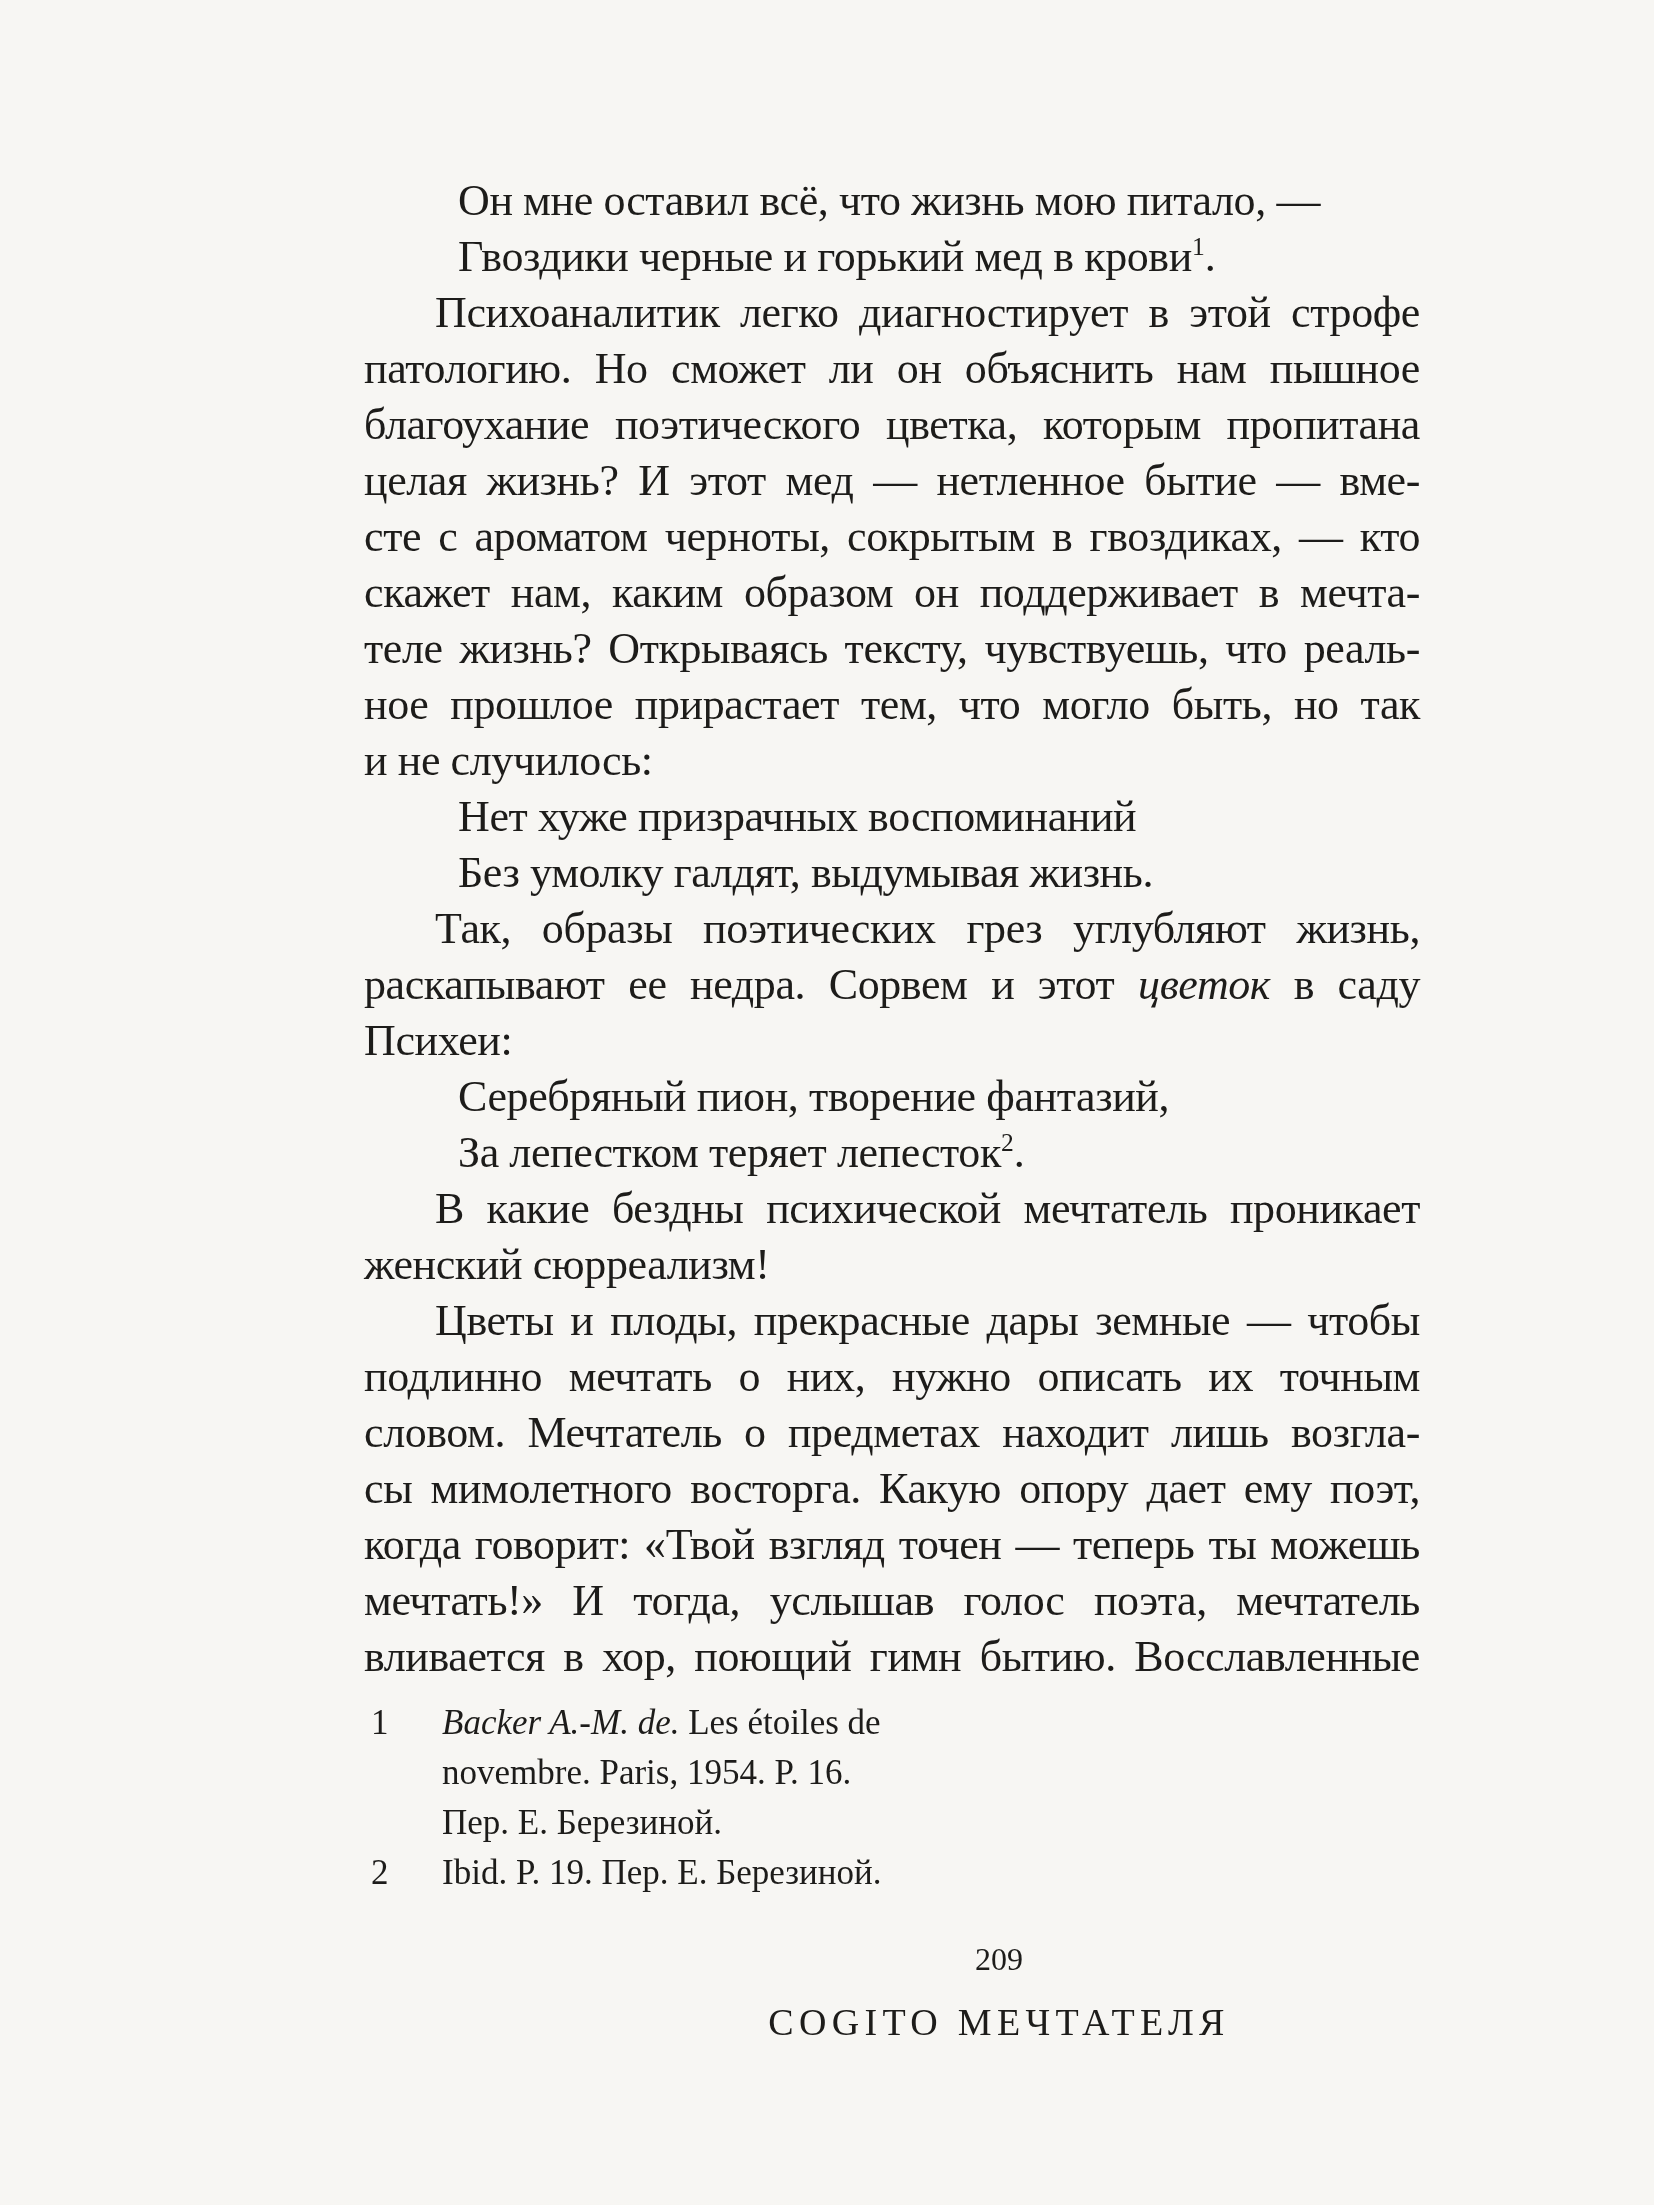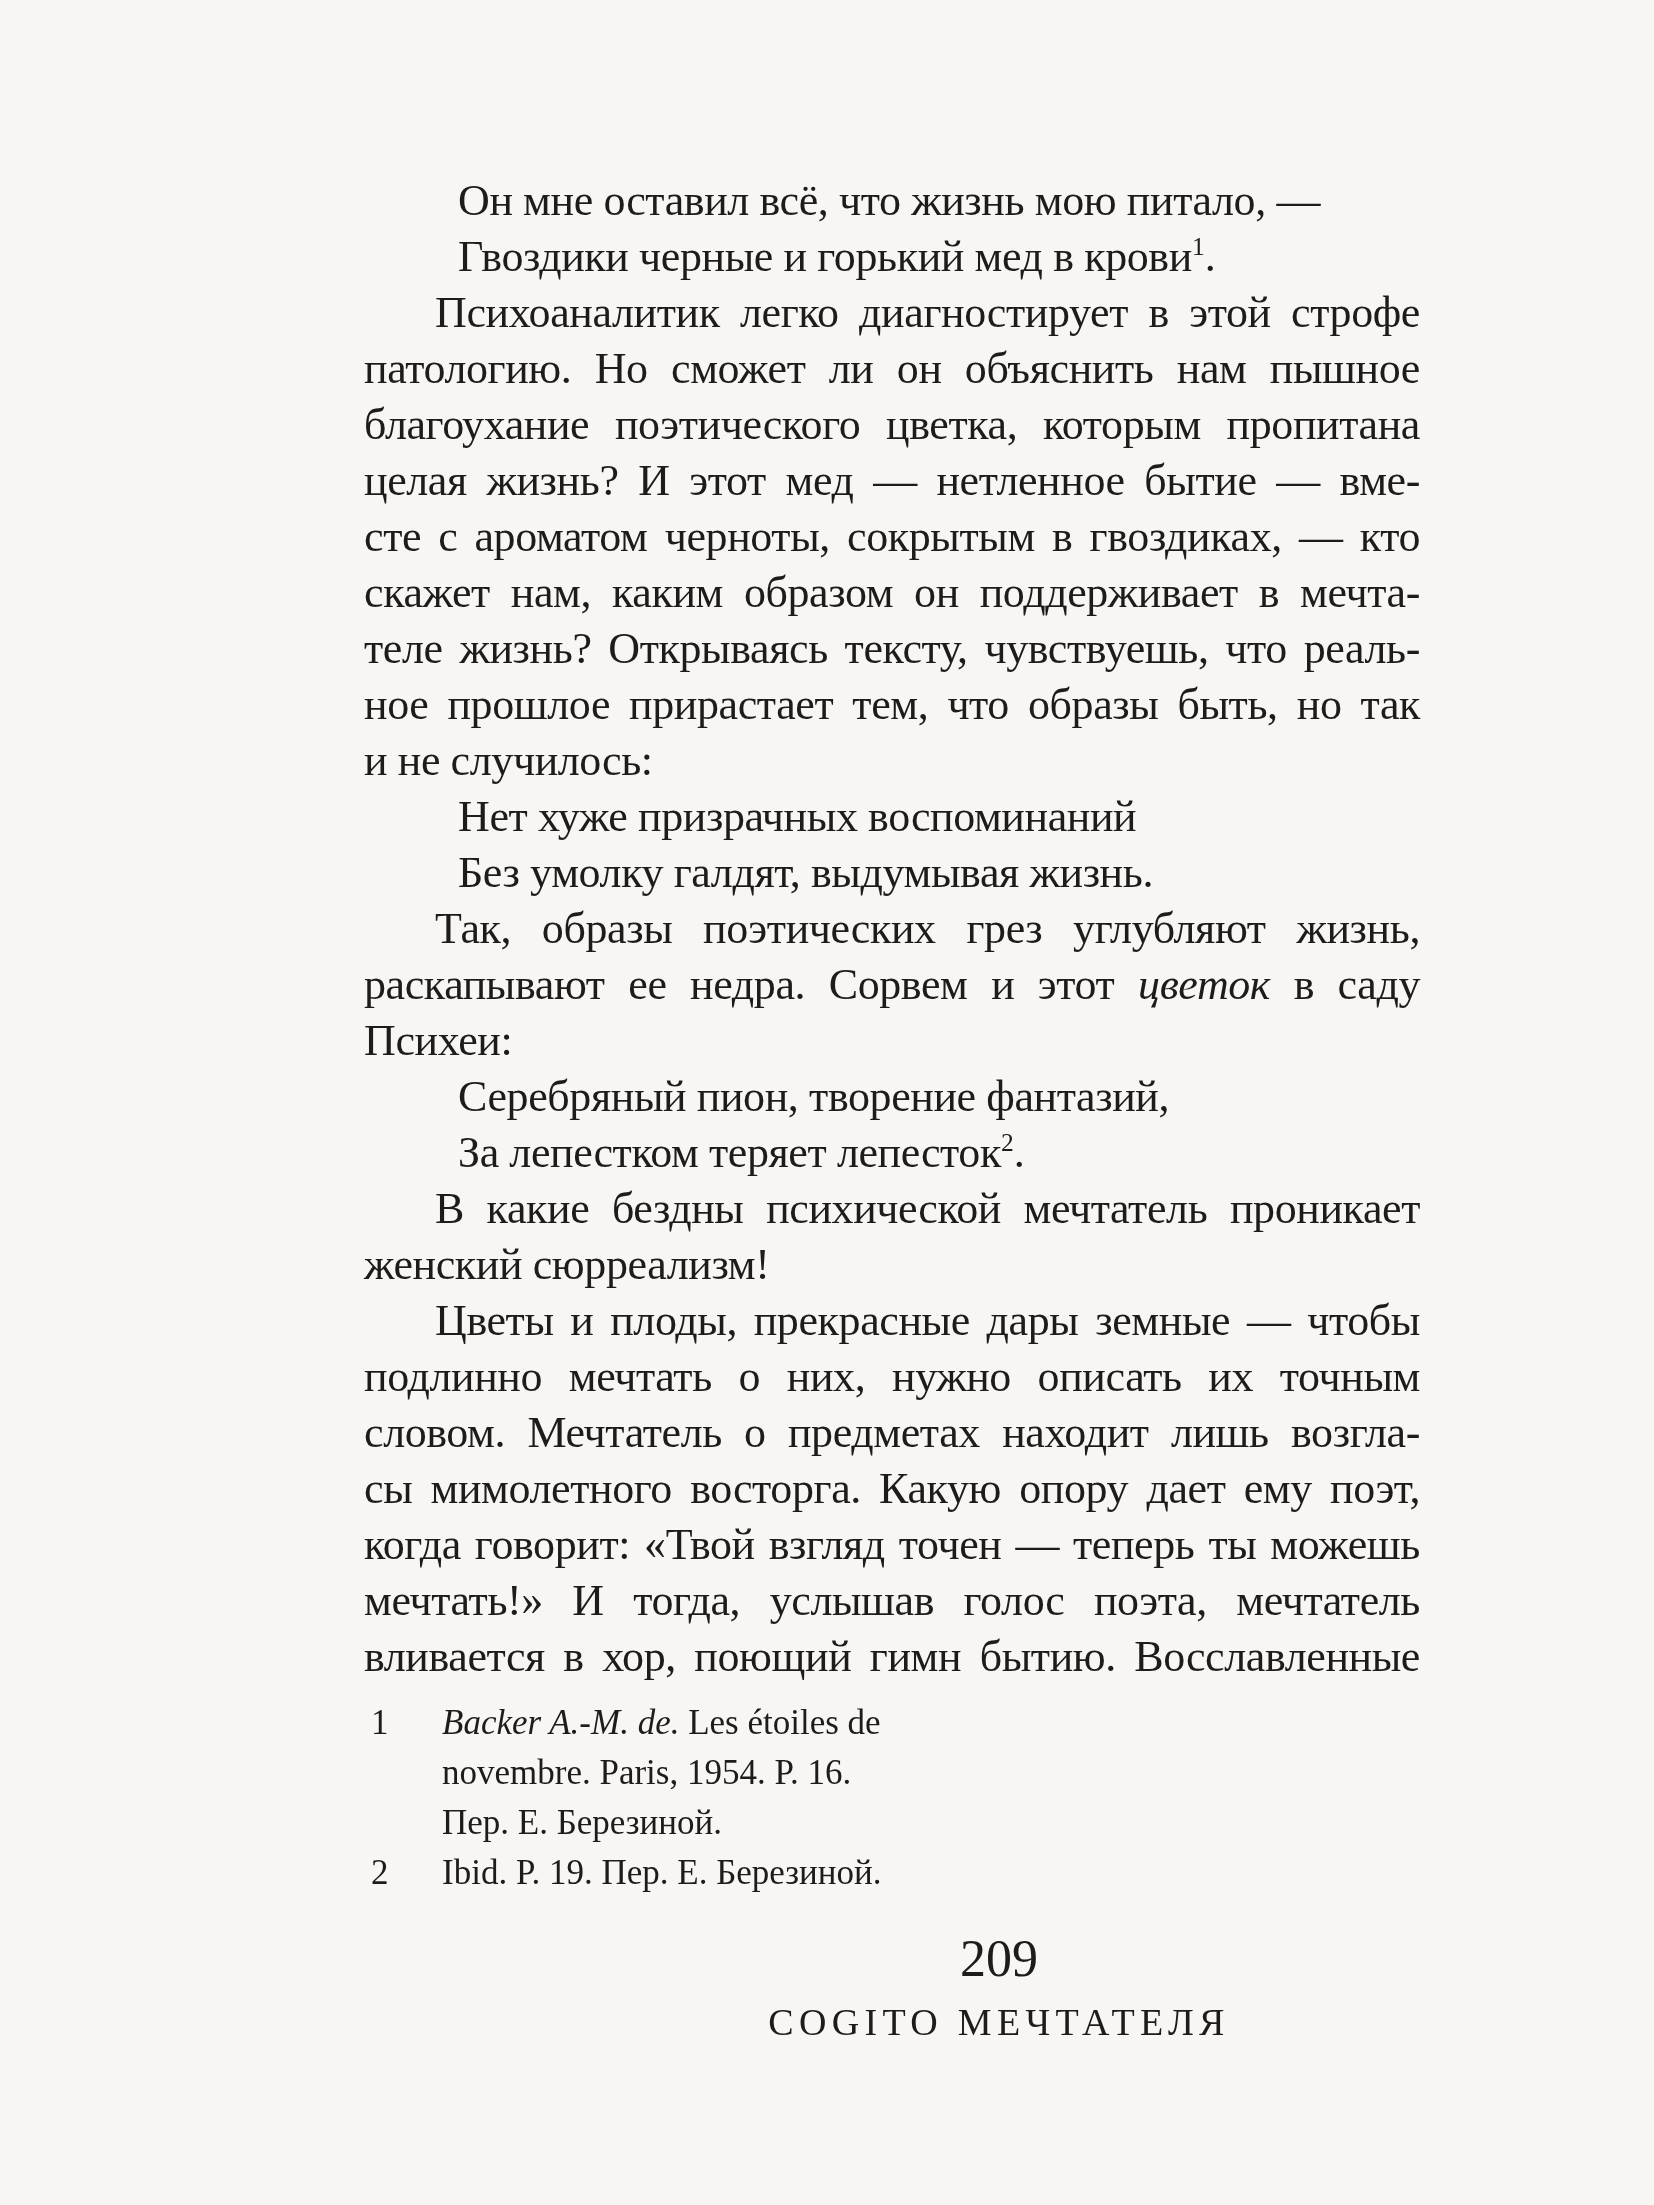--- a/index.html
+++ b/index.html
@@ -60,21 +60,21 @@
     padding-left: 78px;
   }
   .footer {
     position: absolute;
     left: 999px;
     top: 1937px;
     transform: translateX(-50%);
     text-align: center;
   }
   .page-num {
-    font-size: 52px;
+    font-size: 32px;
     line-height: 44px;
   }
   .running-title {
     margin-top: 22px;
     font-size: 38px;
     line-height: 38px;
     letter-spacing: 5.3px;
     white-space: nowrap;
   }
 </style>
@@ -85,21 +85,21 @@
   <div class="text-column">
       <div class="line verse"><span>Он мне оставил всё, что жизнь мою питало, —</span></div>
       <div class="line verse"><span>Гвоздики черные и горький мед в крови</span><span class="sup">1</span><span>.</span></div>
       <div class="line just ind"><span>Психоаналитик легко диагностирует в этой строфе</span></div>
       <div class="line just"><span>патологию. Но сможет ли он объяснить нам пышное</span></div>
       <div class="line just"><span>благоухание поэтического цветка, которым пропитана</span></div>
       <div class="line just"><span>целая жизнь? И этот мед — нетленное бытие — вме-</span></div>
       <div class="line just"><span>сте с ароматом черноты, сокрытым в гвоздиках, — кто</span></div>
       <div class="line just"><span>скажет нам, каким образом он поддерживает в мечта-</span></div>
       <div class="line just"><span>теле жизнь? Открываясь тексту, чувствуешь, что реаль-</span></div>
-      <div class="line just"><span>ное прошлое прирастает тем, что образы быть, но так</span></div>
+      <div class="line just"><span>ное прошлое прирастает тем, что могло быть, но так</span></div>
       <div class="line"><span>и не случилось:</span></div>
       <div class="line verse"><span>Нет хуже призрачных воспоминаний</span></div>
       <div class="line verse"><span>Без умолку галдят, выдумывая жизнь.</span></div>
       <div class="line just ind"><span>Так, образы поэтических грез углубляют жизнь,</span></div>
       <div class="line just"><span>раскапывают ее недра. Сорвем и этот </span><span class="it">цветок</span><span> в саду</span></div>
       <div class="line"><span>Психеи:</span></div>
       <div class="line verse"><span>Серебряный пион, творение фантазий,</span></div>
       <div class="line verse"><span>За лепестком теряет лепесток</span><span class="sup">2</span><span>.</span></div>
       <div class="line just ind"><span>В какие бездны психической мечтатель проникает</span></div>
       <div class="line"><span>женский сюрреализм!</span></div>

